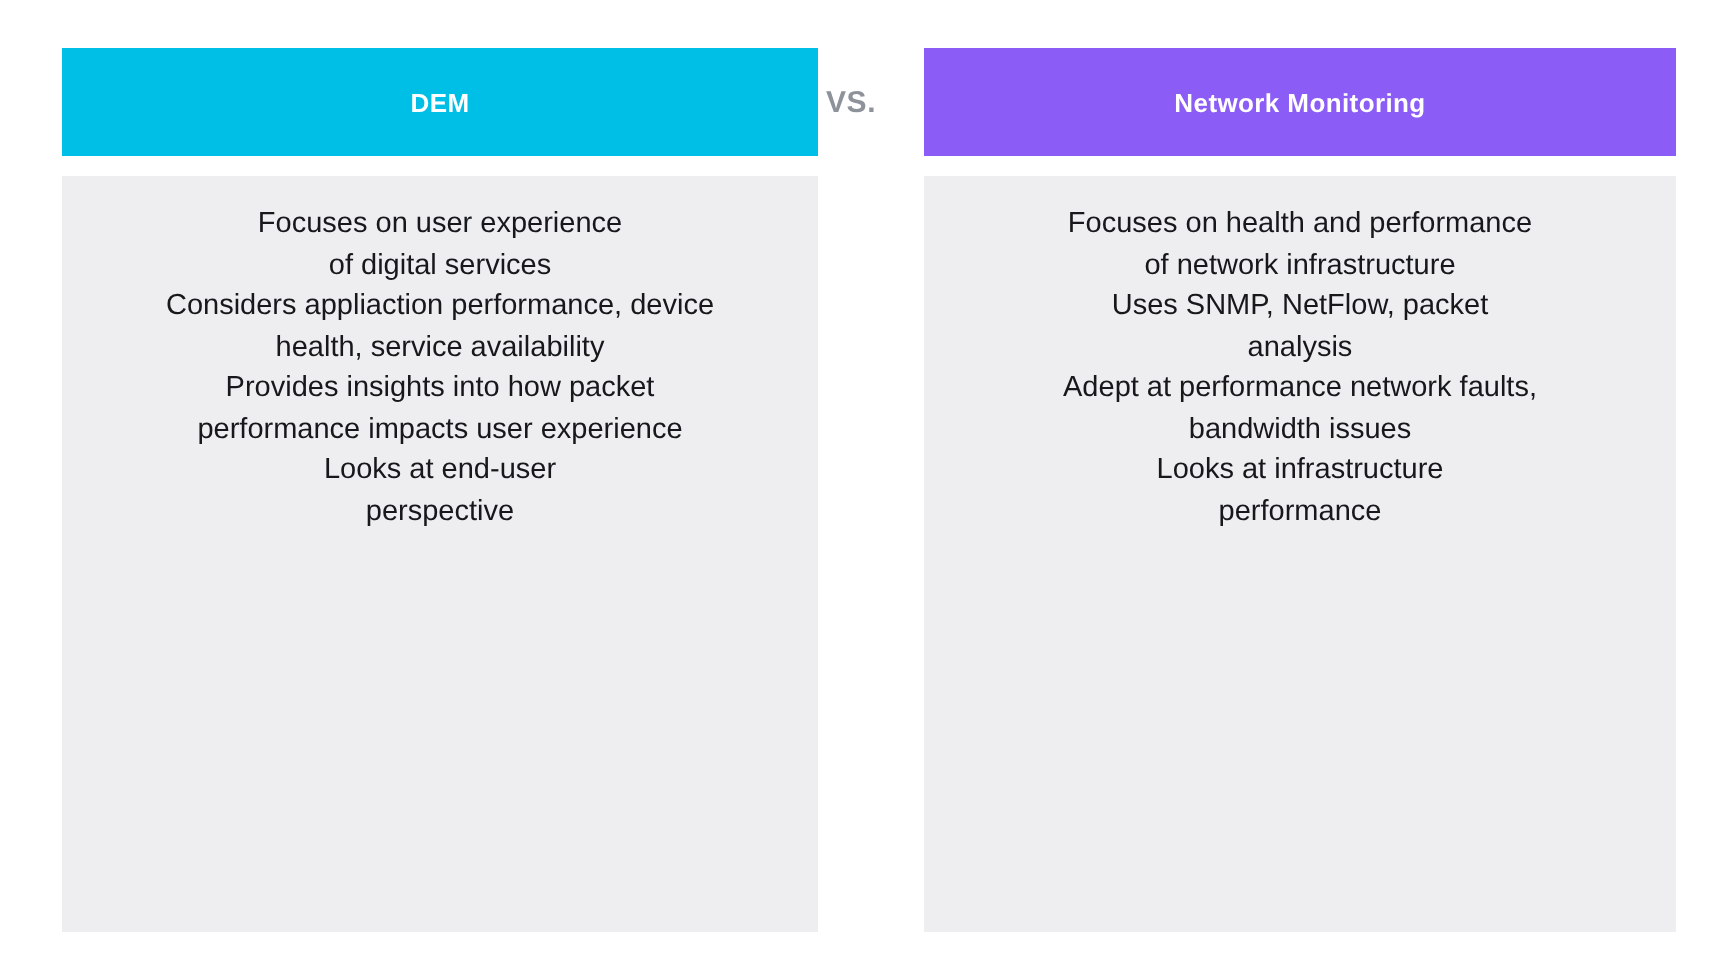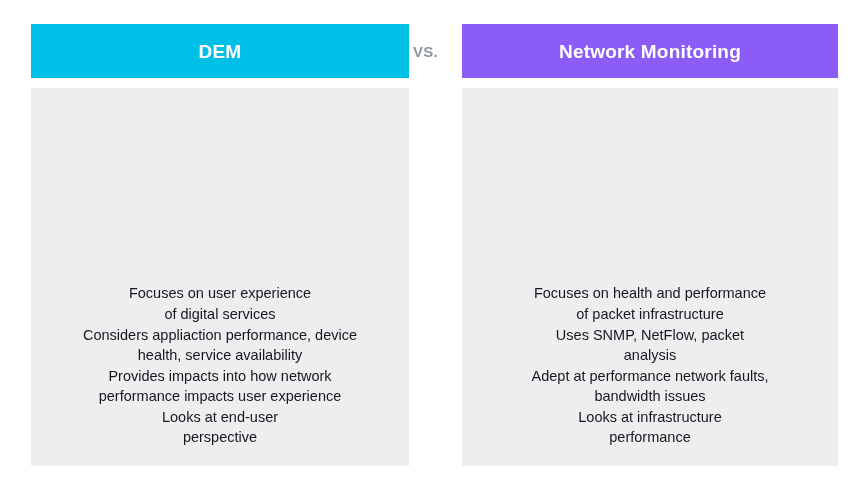--- a/index.html
+++ b/index.html
@@ -33,34 +33,34 @@
 
   .col-header {
     height: 54px;
     display: flex;
     align-items: center;
     justify-content: center;
     box-sizing: border-box;
   }
   .col-header .title {
     color: #ffffff;
-    font-size: 19px;
+    font-size: 13px;
     font-weight: bold;
     letter-spacing: 0.2px;
     line-height: 1;
     text-align: center;
   }
 
   .col-body {
     margin-top: 10px;
     height: 378px;
     background: #eeeef0;
     display: flex;
     flex-direction: column;
-    justify-content: flex-end;
+    justify-content: flex-start;
     align-items: center;
     box-sizing: border-box;
     padding: 14px 10px 18px;
   }
 
   .point {
     color: #16181c;
     font-size: 14.5px;
     line-height: 1.42;
     text-align: center;
@@ -94,38 +94,38 @@
 
   <div class="column left">
     <div class="col-header" style="background: rgb(0, 191, 231);">
       <span class="title">DEM</span>
     </div>
     <div class="col-body">
       <div class="point">Focuses on user experience
 of digital services</div>
       <div class="point">Considers appliaction performance, device
 health, service availability</div>
-      <div class="point">Provides impacts into how network
+      <div class="point">Provides insights into how packet
 performance impacts user experience</div>
       <div class="point">Looks at end-user
 perspective</div>
     </div>
   </div>
 
   <div class="vs-badge">
     <span class="vs-text">VS.</span>
   </div>
 
   <div class="column right">
     <div class="col-header" style="background: #8b5cf6;">
       <span class="title">Network Monitoring</span>
     </div>
     <div class="col-body">
       <div class="point">Focuses on health and performance
-of packet infrastructure</div>
+of network infrastructure</div>
       <div class="point">Uses SNMP, NetFlow, packet
 analysis</div>
       <div class="point">Adept at performance network faults,
 bandwidth issues</div>
       <div class="point">Looks at infrastructure
 performance</div>
     </div>
   </div>
 
 </div>

